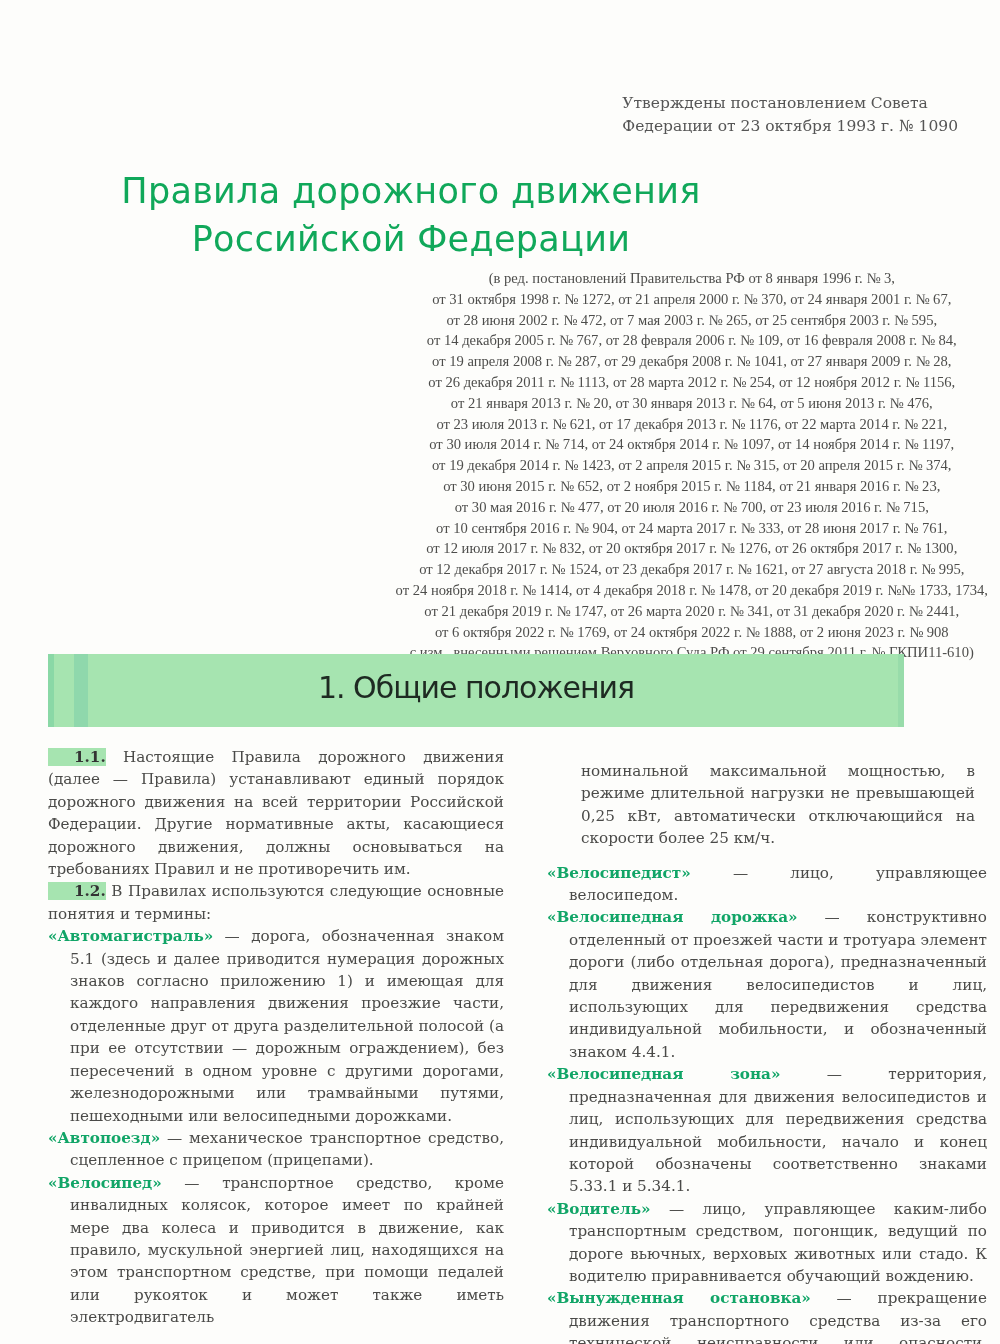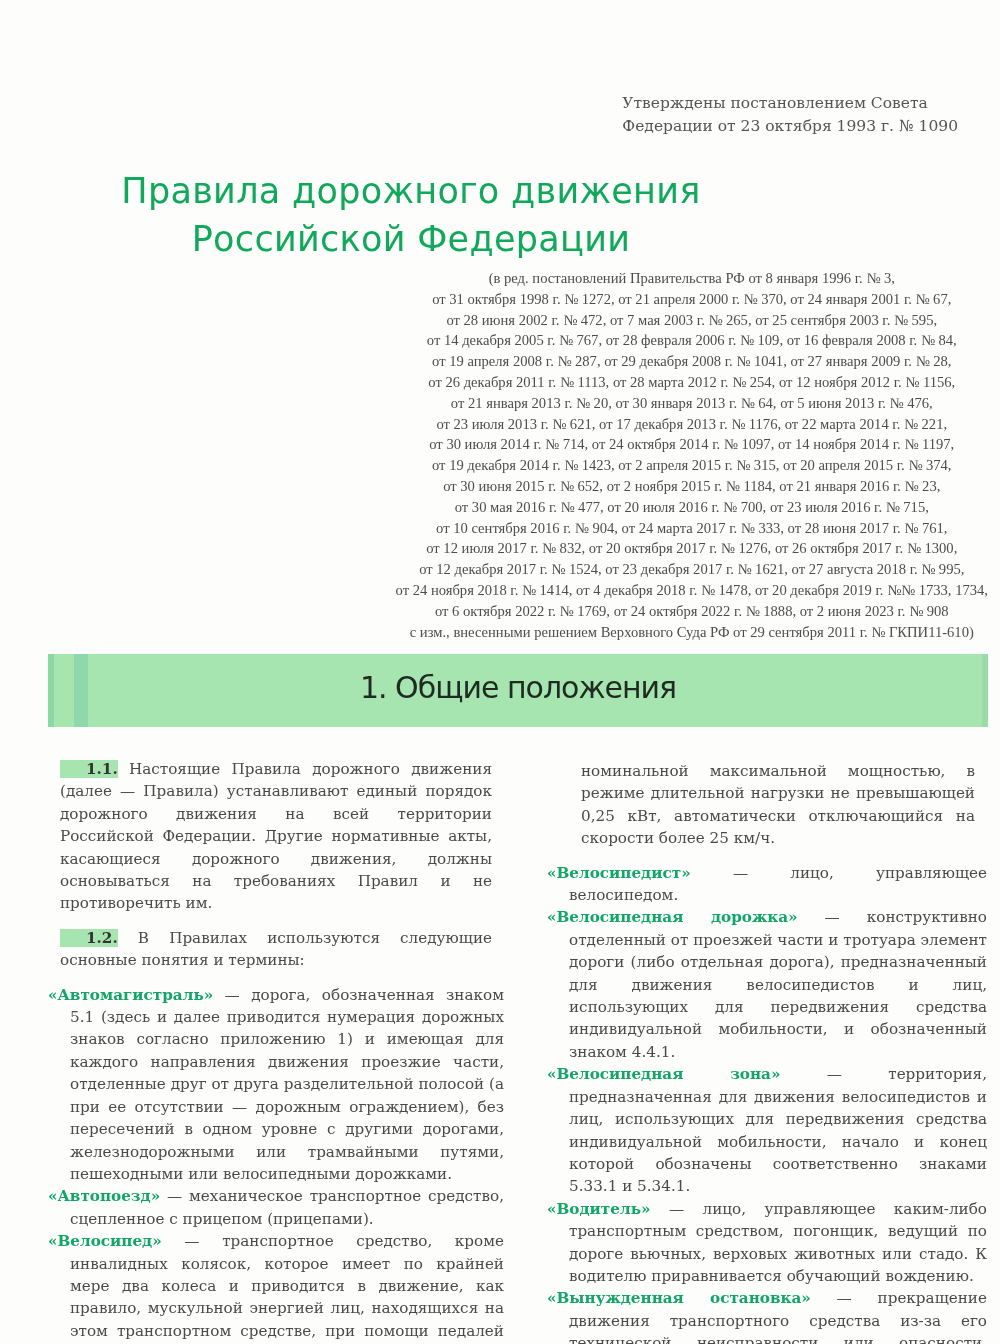--- a/index.html
+++ b/index.html
@@ -25,21 +25,21 @@
   }
   .main-title div { padding-left: 30px; }
   .amendments {
     position: absolute; top: 268px; right: 12px;
     text-align: center;
     font-family: "Liberation Serif", serif;
     font-size: 14.6px; line-height: 20.8px;
     color: #4d4d4b;
   }
   .section-banner {
-    position: absolute; top: 654px; left: 48px; width: 940px; height: 73px;
+    position: absolute; top: 654px; left: 48px; width: 856px; height: 73px;
     background: #a6e4b0;
     border-left: 6px solid #8ad8a6;
     border-right: 6px solid #98dcaa;
     box-sizing: border-box;
   }
   .section-banner .stripe {
     position: absolute; left: 20px; top: 0; width: 14px; height: 100%;
     background: #8fd8ac;
   }
   .section-banner .title {
@@ -50,21 +50,21 @@
   }
   .col {
     position: absolute; top: 746px;
     font-family: "DejaVu Serif", serif;
     font-size: 15.2px; line-height: 22.4px;
     color: #4a4a48;
     text-align: justify;
   }
   .col.left { left: 48px; width: 456px; }
   .col.right { left: 547px; width: 440px; top: 748px; }
-  .para { text-indent: 26px; margin: 12px; }
+  .para { text-indent: 26px; margin: 0; }
   .num {
     font-weight: bold; color: #333;
     background: linear-gradient(90deg, #a6e4b0 0, #a6e4b0 100%);
     padding-left: 26px; margin-left: -26px;
   }
   .term { margin: 0 0 0 0; padding-left: 22px; text-indent: -22px; }
   .term .tname { color: #11a567; font-weight: bold; }
   .cont { margin: 12px; padding-left: 22px; }
 </style>
 </head>
@@ -90,20 +90,21 @@
   <div>от 21 января 2013 г. № 20, от 30 января 2013 г. № 64, от 5 июня 2013 г. № 476,</div>
   <div>от 23 июля 2013 г. № 621, от 17 декабря 2013 г. № 1176, от 22 марта 2014 г. № 221,</div>
   <div>от 30 июля 2014 г. № 714, от 24 октября 2014 г. № 1097, от 14 ноября 2014 г. № 1197,</div>
   <div>от 19 декабря 2014 г. № 1423, от 2 апреля 2015 г. № 315, от 20 апреля 2015 г. № 374,</div>
   <div>от 30 июня 2015 г. № 652, от 2 ноября 2015 г. № 1184, от 21 января 2016 г. № 23,</div>
   <div>от 30 мая 2016 г. № 477, от 20 июля 2016 г. № 700, от 23 июля 2016 г. № 715,</div>
   <div>от 10 сентября 2016 г. № 904, от 24 марта 2017 г. № 333, от 28 июня 2017 г. № 761,</div>
   <div>от 12 июля 2017 г. № 832, от 20 октября 2017 г. № 1276, от 26 октября 2017 г. № 1300,</div>
   <div>от 12 декабря 2017 г. № 1524, от 23 декабря 2017 г. № 1621, от 27 августа 2018 г. № 995,</div>
   <div>от 24 ноября 2018 г. № 1414, от 4 декабря 2018 г. № 1478, от 20 декабря 2019 г. №№ 1733, 1734,</div>
+  <div>от 21 декабря 2019 г. № 1747, от 26 марта 2020 г. № 341, от 31 декабря 2020 г. № 2441,</div>
   <div>от 6 октября 2022 г. № 1769, от 24 октября 2022 г. № 1888, от 2 июня 2023 г. № 908</div>
   <div>с изм., внесенными решением Верховного Суда РФ от 29 сентября 2011 г. № ГКПИ11-610)</div>
 </div>
 
 <div class="section-banner">
   <div class="stripe"></div>
   <div class="title">1. Общие положения</div>
 </div>
 
 <div class="col left">

